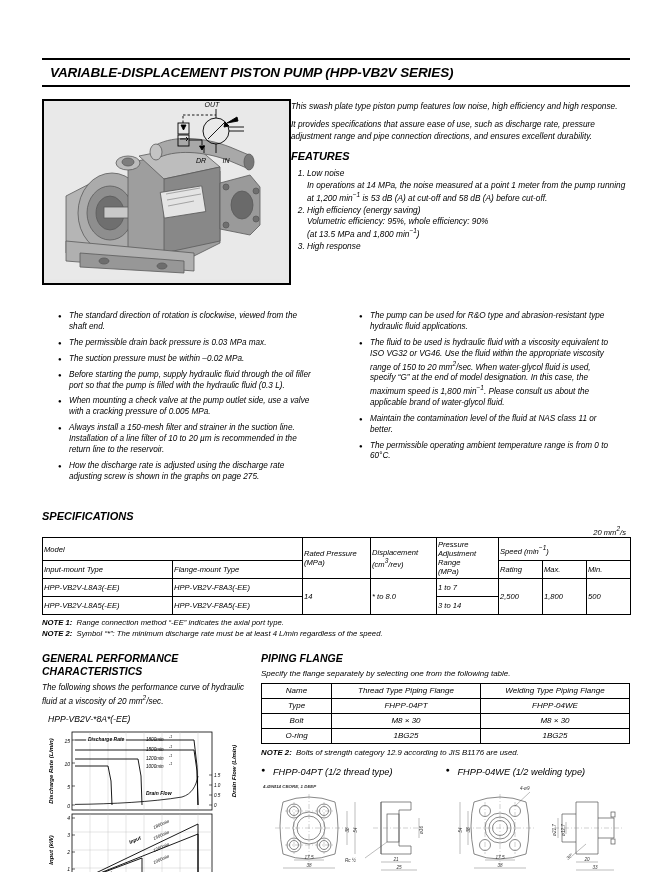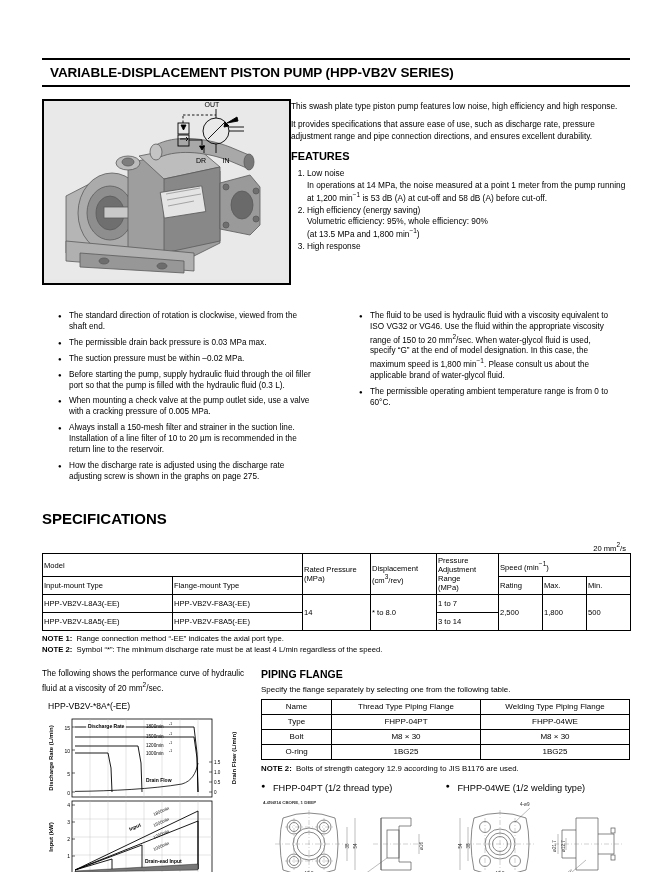--- a/index.html
+++ b/index.html
@@ -1,17 +1,17 @@
 <!DOCTYPE html>
 <html><head>
 <meta charset="utf-8">
 <style>
   html,body{margin:0;padding:0;background:#ffffff;}
   body{width:671px;height:872px;font-family:"Liberation Sans",sans-serif;color:#000;position:relative;overflow:hidden;}
-  .page{position:absolute;left:0;top:0;width:671px;height:612px;}
+  .page{position:absolute;left:0;top:0;width:671px;height:612px;font-style:italic;}
   .frame{position:absolute;left:42px;top:58px;width:588px;height:800px;}
 
   
   .title-bar{border-top:2px solid #000;border-bottom:2px solid #000;padding:5px 0 5px 8px;margin-bottom:12px;}
   .title-bar h1{font-size:13.5px;font-weight:bold;margin:0;letter-spacing:-0.1px;}
 
   
   .top-cols{display:flex;}
   .photo-box{width:245px;height:182px;border:2px solid #000;background:#e8e8e8;position:relative;overflow:hidden;flex:0 0 auto;}
   .intro{flex:1;font-size:8.3px;line-height:1.38;padding-top:2px;}
@@ -23,21 +23,21 @@
   sup{font-size:6.5px;vertical-align:super;}
 
   
   .bul-cols{display:flex;gap:14px;margin-top:10px;}
   .bul-col{width:287px;font-size:8.2px;line-height:1.33;}
   ul.bul{margin:16px;padding:0;list-style:none;}
   ul.bul li{position:relative;padding-left:11px;margin-bottom:5px;}
   ul.bul li:before{content:"\25CF";position:absolute;left:0;top:0px;font-size:6px;line-height:1.9;}
 
   
-  h2.sec2{font-size:15px;font-weight:bold;margin:11px 0 14px 0;}
+  h2.sec2{font-size:11px;font-weight:bold;margin:11px 0 3px 0;}
   .visc-note{text-align:right;font-size:7.6px;margin:2px 4px 1px 0;}
   table.spec{width:100%;border-collapse:collapse;font-size:7.6px;table-layout:fixed;}
   table.spec th,table.spec td{border:1px solid #000;text-align:left;padding:2px 1px;vertical-align:middle;font-weight:normal;}
   table.spec tr.thead-top th{border-top:1.6px solid #000;}
   table.spec .tall{height:13px;}
   .notes{font-size:7.7px;line-height:1.42;margin-top:3px;}
   .notes b{font-weight:bold;}
 
   
   .low-cols{display:flex;gap:14px;margin-top:12px;}
@@ -171,21 +171,23 @@
         <li>The permissible drain back pressure is 0.03 MPa max.</li>
         <li>The suction pressure must be within –0.02 MPa.</li>
         <li>Before starting the pump, supply hydraulic fluid through the oil filler port so that the pump is filled with the hydraulic fluid (0.3 L).</li>
         <li>When mounting a check valve at the pump outlet side, use a valve with a cracking pressure of 0.005 MPa.</li>
         <li>Always install a 150-mesh filter and strainer in the suction line. Installation of a line filter of 10 to 20 µm is recommended in the return line to the reservoir.</li>
         <li>How the discharge rate is adjusted using the discharge rate adjusting screw is shown in the graphs on page 275.</li>
       </ul>
     </div>
     <div class="bul-col">
       <ul class="bul">
+        <li>The pump can be used for R&amp;O type and abrasion-resistant type hydraulic fluid applications.</li>
         <li><span>The fluid to be used is hydraulic fluid with a viscosity equivalent to ISO VG32 or VG46.  Use the fluid within the appropriate viscosity range of 150 to 20 mm</span><sup>2</sup><span>/sec.  When water-glycol fluid is used, specify “G” at the end of model designation.  In this case, the maximum speed is 1,800 min</span><sup>−1</sup><span>.  Please consult us about the applicable brand of water-glycol fluid.</span></li>
+        <li>Maintain the contamination level of the fluid at NAS class 11 or better.</li>
         <li>The permissible operating ambient temperature range is from 0 to 60°C.</li>
       </ul>
     </div>
   </div>
 
   <h2 class="sec2">SPECIFICATIONS</h2>
   <div class="visc-note"><span>20 mm</span><sup>2</sup><span>/s</span></div>
 
   <table class="spec">
     <colgroup>
@@ -232,20 +234,21 @@
       </table>
 
   <div class="notes">
     <div><b>NOTE 1:</b>&nbsp;&nbsp;<span>Range connection method “-EE” indicates the axial port type.</span></div>
     <div><b>NOTE 2:</b>&nbsp;&nbsp;<span>Symbol “*”: The minimum discharge rate must be at least 4 L/min regardless of the speed.</span></div>
   </div>
 
   <div class="low-cols">
 
     <div class="low-left">
+      <h3 class="sec3"><span>GENERAL PERFORMANCE</span><br><span>CHARACTERISTICS</span></h3>
       <p class="gpc-desc"><span>The following shows the performance curve of hydraulic fluid at a viscosity of 20 mm</span><sup>2</sup><span>/sec.</span></p>
       <div class="chart-title">HPP-VB2V-*8A*(-EE)</div>
 
       <div class="charts">
         <svg width="205" height="190" viewBox="0 0 205 190">
 
           <g>
             <rect x="30" y="6" width="140" height="78" fill="#fff" stroke="#000" stroke-width="0.8"></rect>
 
             <g stroke="#bbb" stroke-width="0.4">

